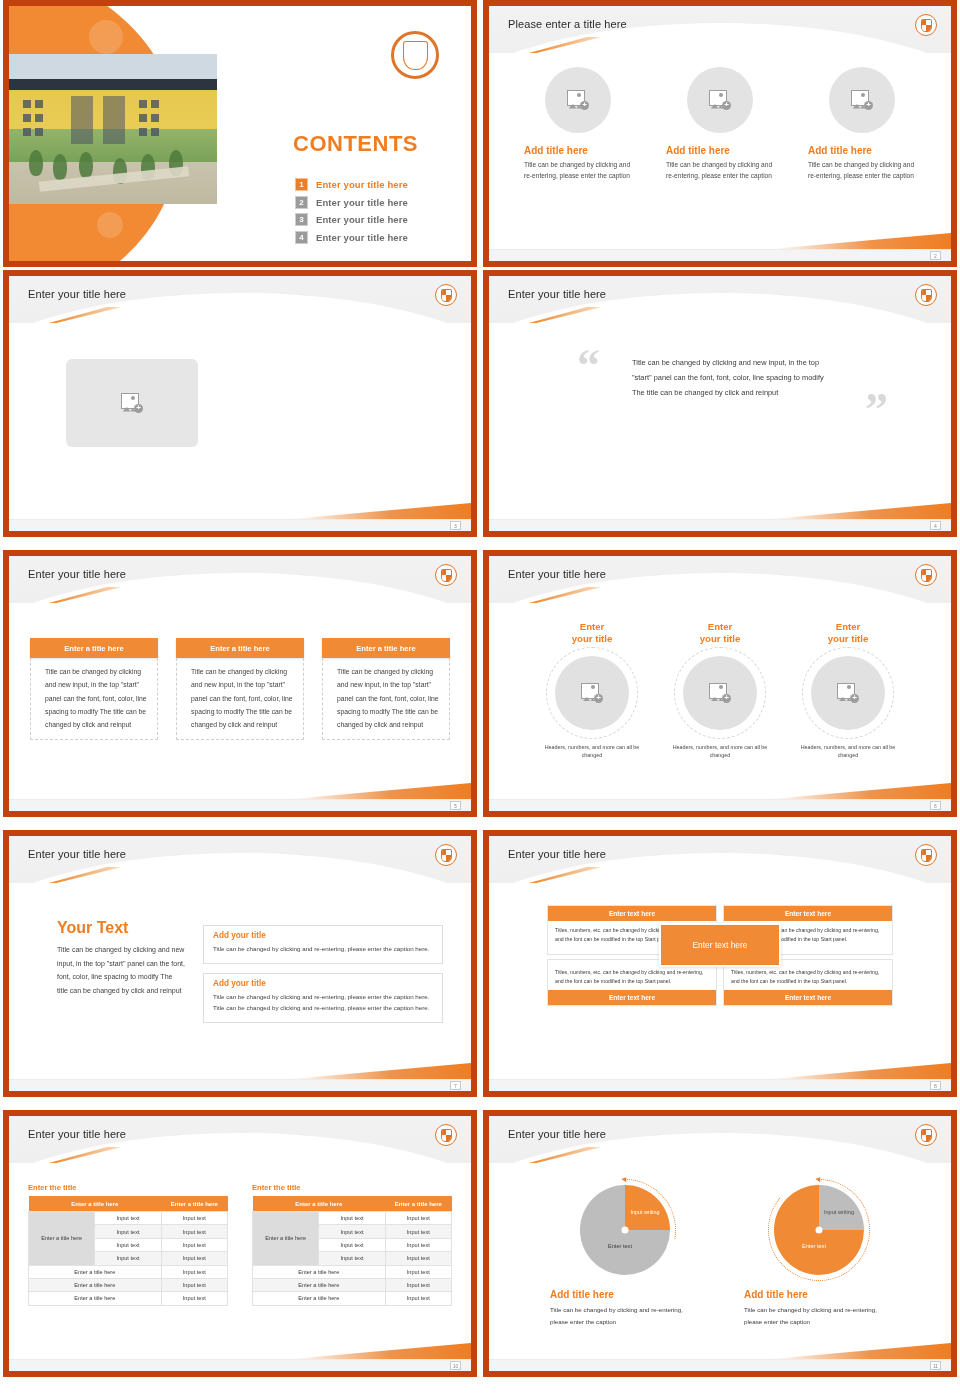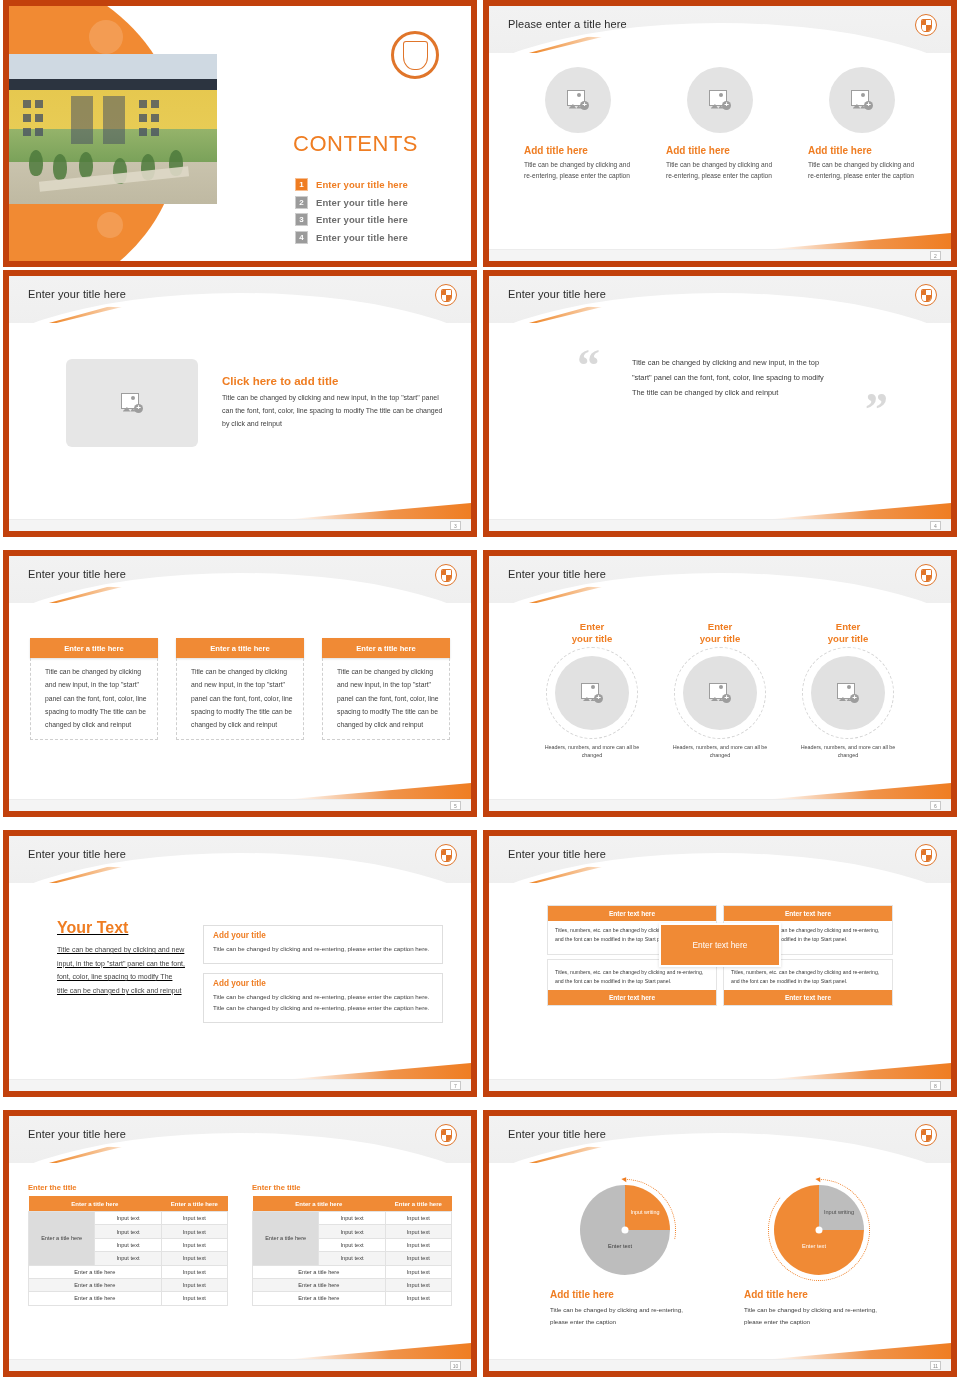--- a/index.html
+++ b/index.html
@@ -53,21 +53,21 @@
     position:absolute; width:14px; height:26px; border-radius:50% 50% 40% 40%;
     background:#4e7a3c; opacity:.85;
   }
   .cover .photo .path {
     position:absolute; left:30px; top:120px; width:150px; height:10px;
     background:#ded8c6; transform: rotate(-6deg); opacity:.9;
   }
   .cover-right { position:absolute; left:224px; top:0; width:250px; height:100%; }
   .cover-title {
     position:absolute; left:60px; top:125px;
-    font-size:22px; font-weight:normal; color:#ef7d22; letter-spacing:.5px;
+    font-size:22px; font-weight:bold; color:#ef7d22; letter-spacing:.5px;
   }
   .toc { position:absolute; left:62px; top:172px; }
   .toc-row { display:flex; align-items:center; margin-bottom:4.5px; }
   .toc-num {
     width:13px; height:13px; flex:0 0 13px;
     color:#fff; font-size:8px; font-weight:bold;
     display:flex; align-items:center; justify-content:center;
     background:#9b9b9b; margin-right:8px;
     border:1px solid rgba(255,255,255,.5);
   }
@@ -218,21 +218,21 @@
     display:flex; align-items:center; justify-content:center;
   }
   .ocol .otitle {
     font-size:9.6px; font-weight:bold; color:#ef7d22; line-height:1.25;
     margin-bottom:2px; position:relative; z-index:3;
   }
   .ocol .ocap { font-size:5.4px; color:#4a4a4a; line-height:1.5; margin-top:4px; }
 
   
   .s7 { display:flex; padding:36px 28px 0 48px; gap:18px; }
-  .s7left { width:128px;text-decoration:underline; }
+  .s7left { width:128px; }
   .s7-h { font-size:16px; font-weight:bold; color:#ef7d22; margin-bottom:6px; }
   .s7-b { font-size:7px; color:#3f3f3f; line-height:1.95; }
   .s7right { flex:1; padding-top:6px; }
   .panel {
     border:1px solid #dedede; padding:5px 9px 8px; margin-bottom:9px; background:#fff;
   }
   .panel-h { font-size:8.2px; font-weight:bold; color:#ef7d22; margin-bottom:4px; }
   .panel-b { font-size:6.2px; color:#3f3f3f; line-height:1.75; }
 
   
@@ -440,24 +440,20 @@
     <div class="body">
       <div class="s3wrap">
         <div class="imgbox">
             <div class="imgicon">
               <div class="frame"></div>
               <div class="mtn"></div>
               <div class="sun"></div>
               <div class="plus">+</div>
             </div>
           </div>
-        <div>
-          <div class="s3-title">Click here to add title</div>
-          <div class="s3-body">Title can be changed by clicking and new input, in the top "start" panel can the font, font, color, line spacing to modify The title can be changed by click and reinput</div>
-        </div>
       </div>
     </div>
     <div class="footer-wedge"></div>
     <div class="footer-bar"></div>
     <div class="pagenum">3</div>
   </div>
 
   <div class="slide">
     <div class="hdr">
       <div class="curve"></div>

